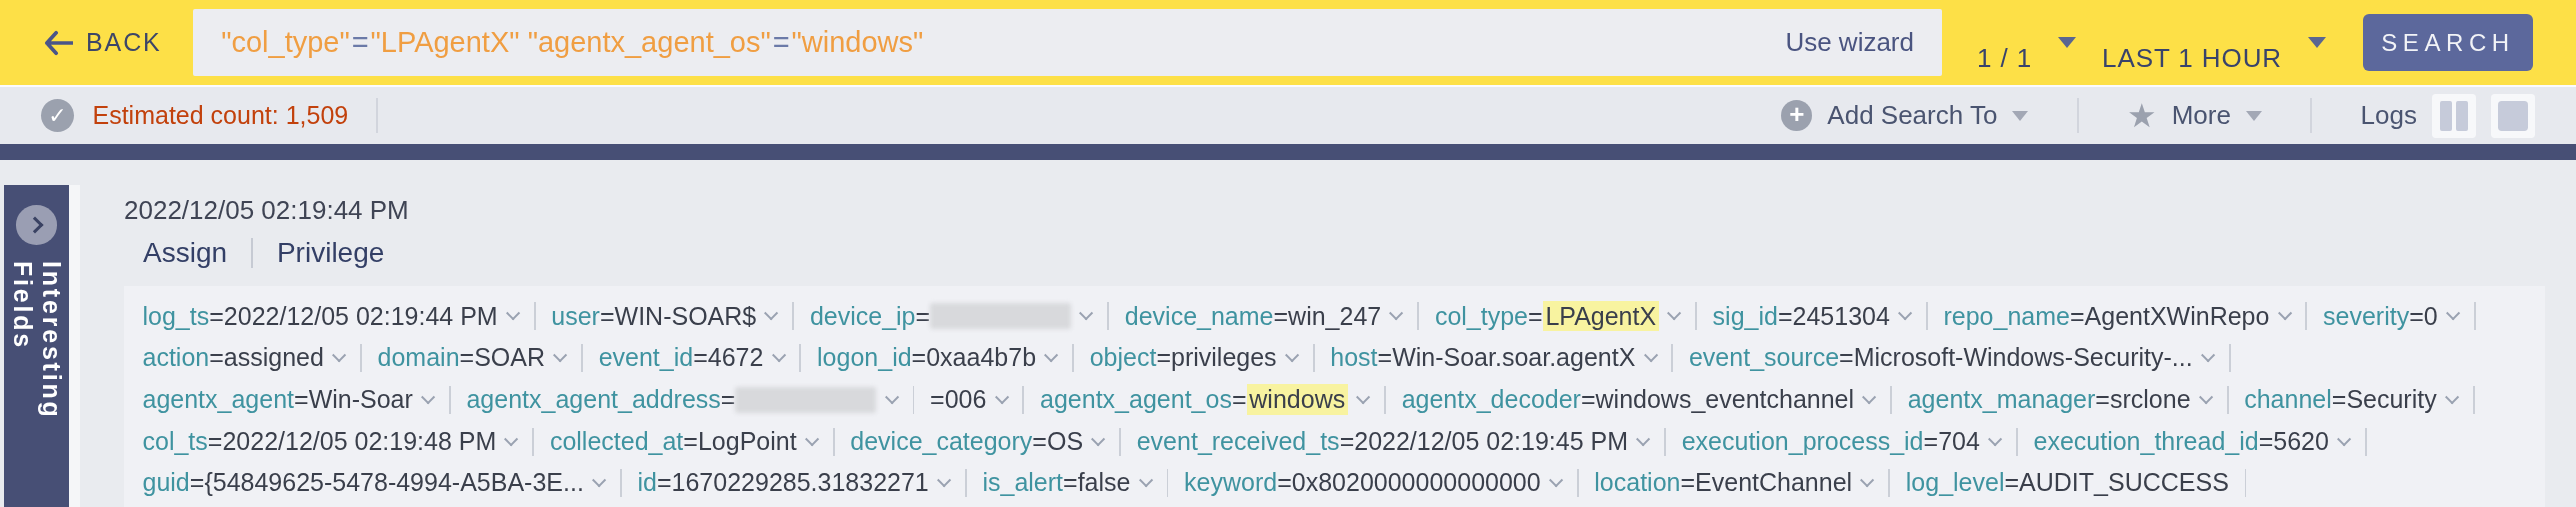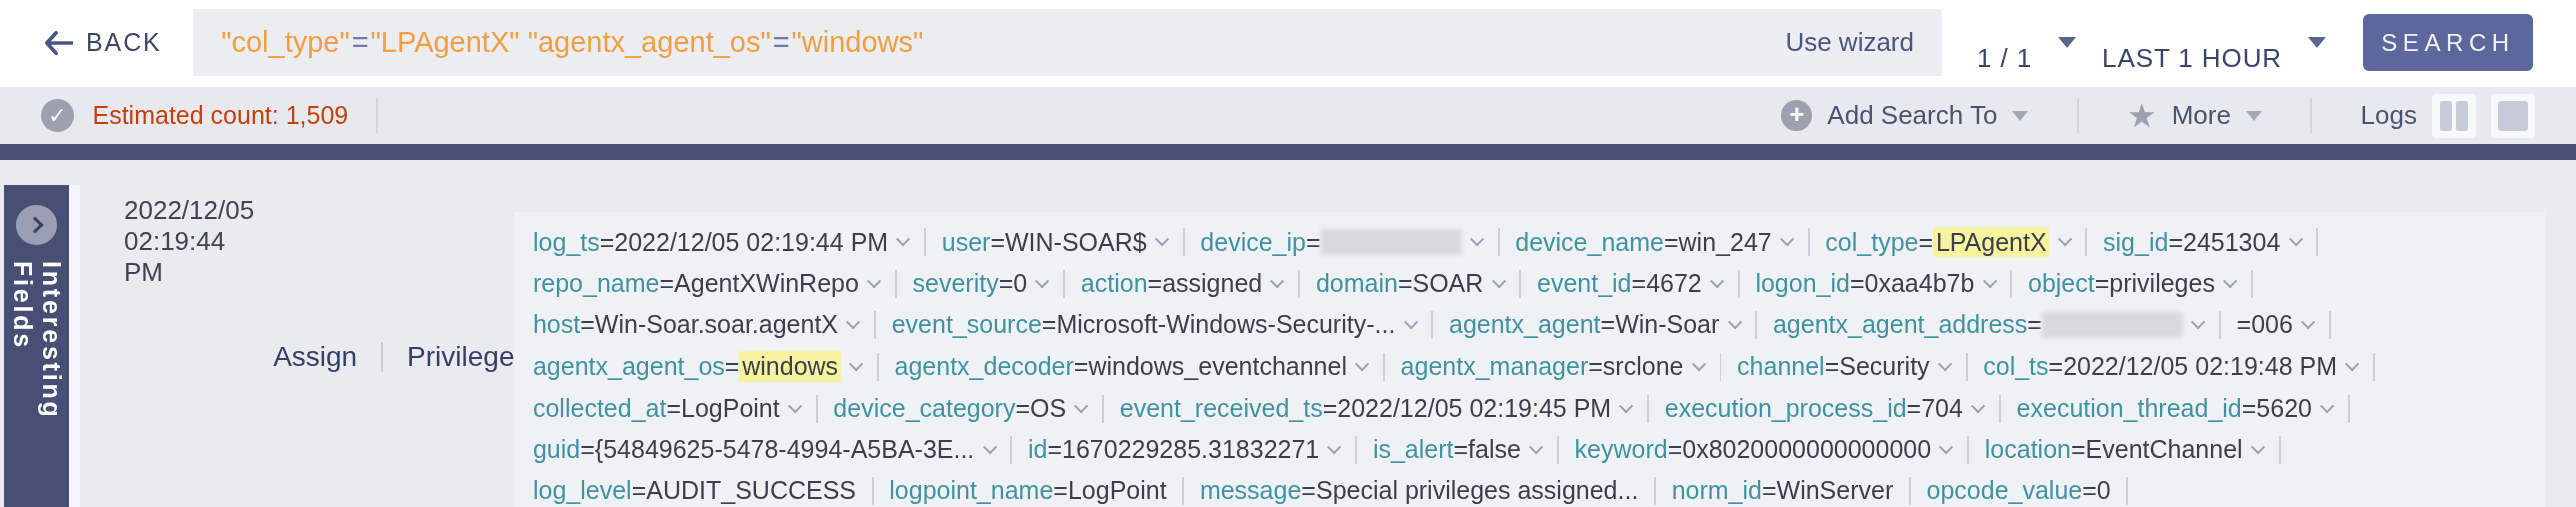--- a/index.html
+++ b/index.html
@@ -2,21 +2,21 @@
 <html style="--dark: #474f75; --btn: #5c689c; --orange: #f09e42; --teal: #3f93a0; --hl: #f8f3a0;font-size:15px"><head>
 <meta charset="utf-8">
 <style>
   * { margin:0; padding:0; box-sizing:border-box; }
   html,body { background:#ffffff; }
   body { font-family:"Liberation Sans", sans-serif; }
   .app { position:relative; width:2576px; height:507px; overflow:hidden; background:#e9ebef; }
 
   
   .topbar { position:absolute; top:0; left:0; width:100%; height:85px;
-    background:#ffffff; display:flex; align-items:center; padding:0 43px; }
+    background:#fde047; display:flex; align-items:center; padding:0 43px; }
   .back-btn { display:flex; align-items:center; gap:13px; cursor:pointer; flex:0 0 auto; }
   .back-label { font-size:25px; letter-spacing:1.9px; color:#3d4668; }
   .search-box { flex:1 1 auto; height:67px; margin:0 35px 0 31.5px; background:#ecedf1;
     display:flex; align-items:center; padding:0 28px; border-radius:1.9px; min-width:0; }
   .search-query { flex:1 1 auto; font-size:29px; white-space:nowrap; overflow:hidden; }
   .q-str { color:var(--orange); }
   .q-op  { color:#6b7aa8; padding:0 1.9px; }
   .use-wizard { flex:0 0 auto; font-size:26px; color:#4a5480; cursor:pointer; }
   .top-right { display:flex; align-items:center; gap:26px; flex:0 0 auto; }
   .pag-label, .range-label { font-size:26px; color:#39436b; white-space:nowrap; letter-spacing:0.9px;margin-top:32px; }
@@ -64,21 +64,21 @@
     display:flex; flex-direction:column; align-items:center; }
   .side-strip { position:absolute; left:69px; top:25px; bottom:0; width:11px; background:#f5f6f8; }
   .expand-circle { width:41px; height:41px; border-radius:50%; background:rgba(255,255,255,0.45);
     margin:20.4px 0 16.7px 0; display:flex; align-items:center; justify-content:center; cursor:pointer; }
   .chev-right { width:12px; height:12px; border-top:3.7px solid #3a4263; border-right:3.7px solid #3a4263;
     transform:rotate(45deg); margin-left:-3.7px; }
   .side-title { writing-mode:vertical-rl; color:#ffffff; font-weight:bold; font-size:25px;
     letter-spacing:2.8px; }
 
   .log-panel { position:absolute; left:81px; right:0; top:0; bottom:0; padding:35px 0 0 43px;
-    display:flex; flex-direction:row; }
+    display:flex; flex-direction:column; }
   .log-ts { font-size:26px; color:#3f4454; }
   .log-links { display:flex; align-items:center; gap:24px; margin-top:11px;margin-left:19px; }
   .log-link { font-size:28px; color:#333f66; cursor:pointer; }
   .link-div { width:1.9px; height:30px; background:#c6cad3; }
   .fields-card { margin:16.7px 31.5px 0 0; background:#f0f1f5; padding:15px 18.5px; flex:1 1 auto; }
   .field-list { display:flex; flex-wrap:wrap; align-items:center; row-gap:12px; }
   .field { display:inline-flex; align-items:center; white-space:nowrap; cursor:pointer; }
   .fkey { color:var(--teal); font-size:25px; }
   .feq, .fval { color:#3a3f4b; font-size:25px; }
   .fval.hl { background:var(--hl); padding:0.9px 2.8px; }

